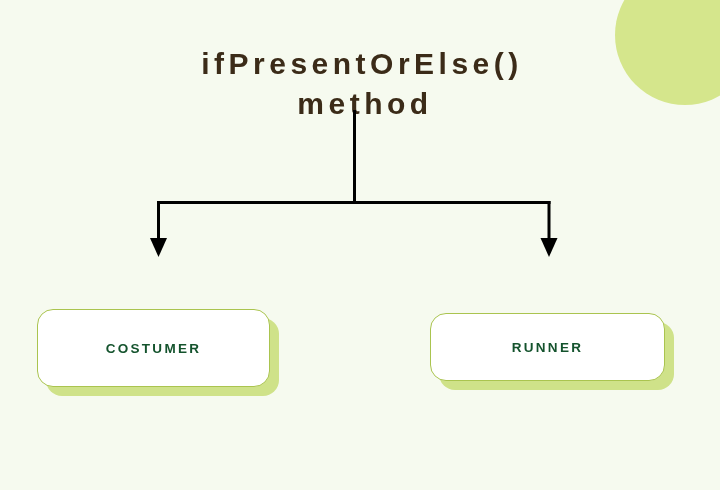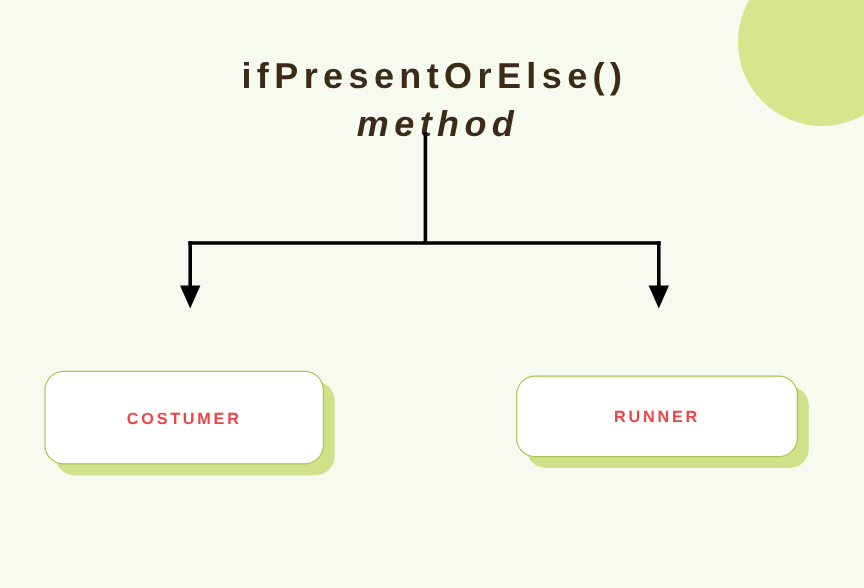--- a/index.html
+++ b/index.html
@@ -47,21 +47,21 @@
     display: block;
     color: #3b2b18;
     font-family: "Liberation Sans", sans-serif;
     font-weight: bold;
     font-size: 30px;
     line-height: 40px;
     letter-spacing: 4.5px;
     white-space: pre;
   }
   #title-line-1 { margin-left: 4px; }
-  #title-line-2 { margin-left: 10px; font-style: italic; }
+  #title-line-2 { margin-left: 10px; }
 
   
   #connector {
     position: absolute;
     left: 0;
     top: 0;
     width: 720px;
     height: 490px;
   }
 
@@ -71,21 +71,21 @@
     box-sizing: border-box;
     background: #ffffff;
     border: 1.6px solid #aac44f;
     border-radius: 16px;
     box-shadow: 9px 9px 0 0 #cfe289;
     display: flex;
     align-items: center;
     justify-content: center;
   }
   .option-label {
-    color: #ef4444;
+    color: #14532d;
     font-family: "Liberation Sans", sans-serif;
     font-weight: bold;
     font-size: 13.5px;
     letter-spacing: 2.3px;
     white-space: pre;
   }
   #option-card-left {
     left: 37px;
     top: 309px;
     width: 233px;

